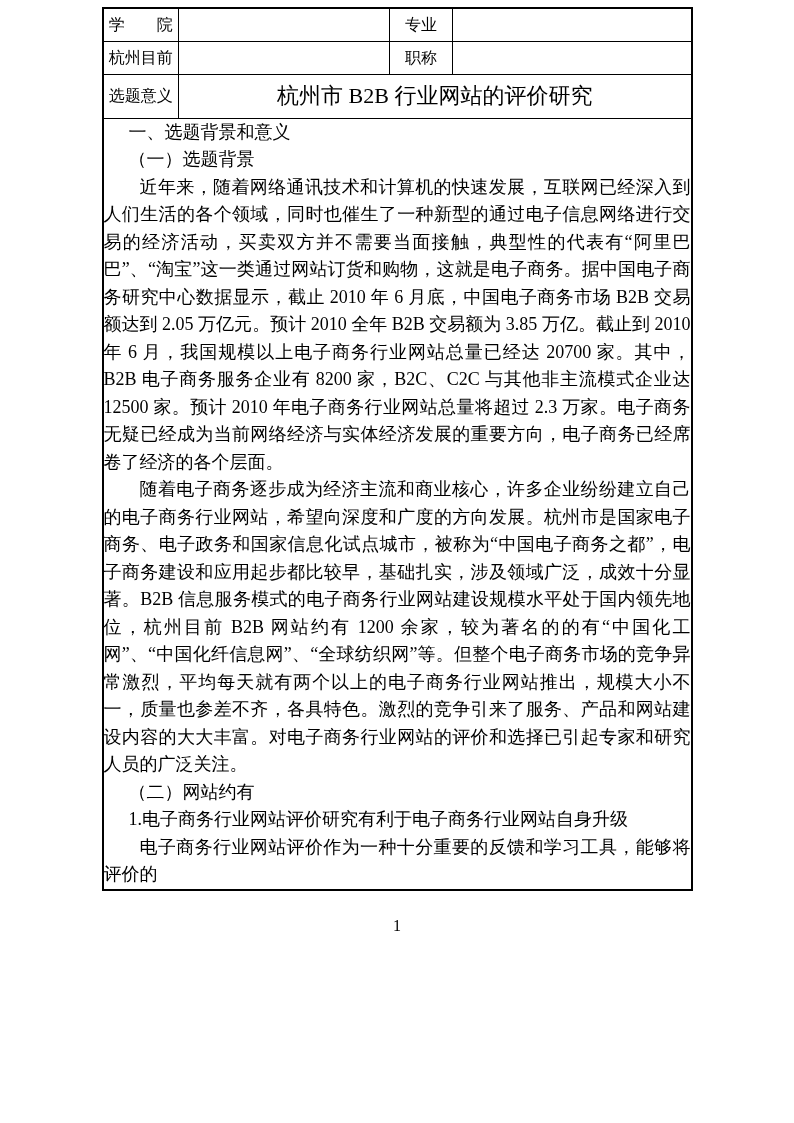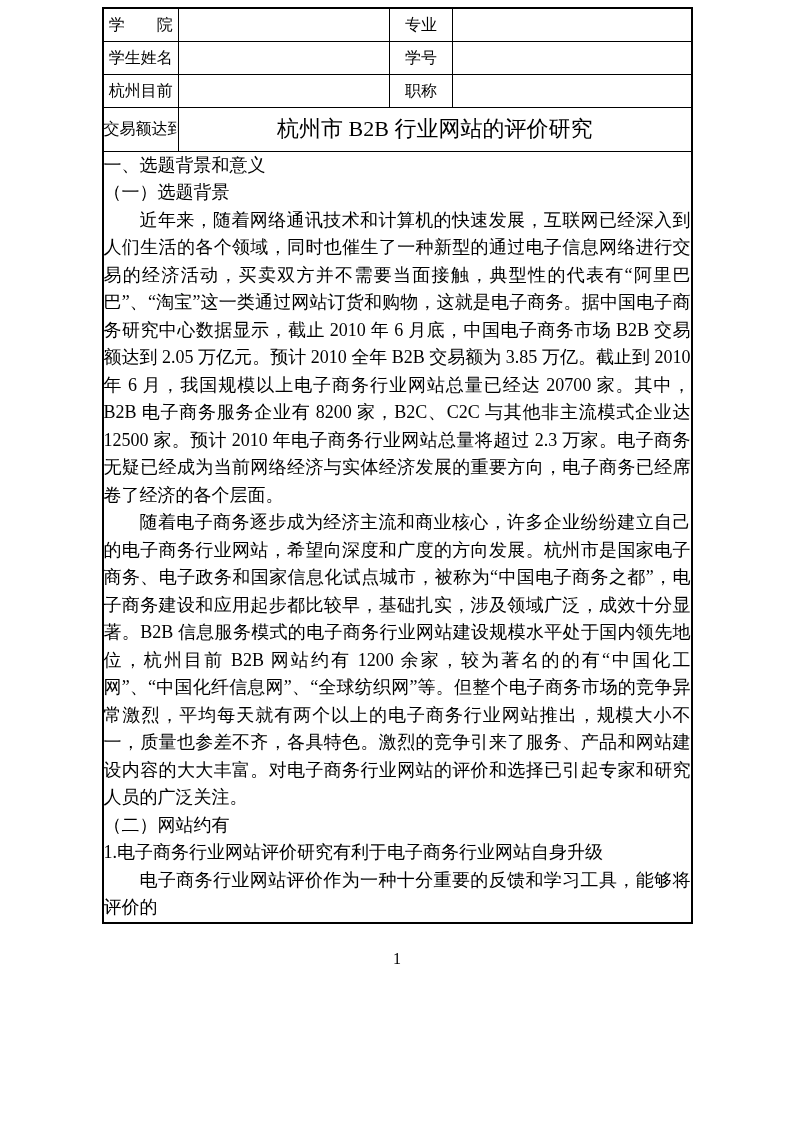--- a/index.html
+++ b/index.html
@@ -58,21 +58,21 @@
     vertical-align: top;
     padding: 4px 6px 0 6px;
   }
   td.content-cell p {
     margin: 0;
     font-size: 18px;
     line-height: 27.5px;
     text-align: justify;
   }
   p.paragraph { text-indent: 2em; }
-  p.heading, p.subheading, p.numbered { text-indent: 0; }
+  p.heading, p.subheading, p.numbered { text-indent: 0; padding-left: 25px; }
   .page-number {
     margin-top: 26px;
     text-align: center;
     font-size: 16px;
   }
 </style>
 </head>
 <body>
 
 <div class="page">
@@ -86,33 +86,27 @@
         <col class="c4">
     </colgroup>
     <tbody>
       <tr class="r-small">
         <td class="lbl">学　　院</td>
         <td class="val"></td>
         <td class="lbl">专业</td>
         <td class="val"></td>
       </tr>
       <tr class="r-small">
-        <td class="lbl">学生姓名</td>
-        <td class="val"></td>
-        <td class="lbl">学号</td>
-        <td class="val"></td>
-      </tr>
-      <tr class="r-small">
         <td class="lbl">杭州目前</td>
         <td class="val"></td>
         <td class="lbl">职称</td>
         <td class="val"></td>
       </tr>
       <tr class="r-thesis">
-        <td class="lbl">交易额达到</td>
+        <td class="lbl">选题意义</td>
         <td class="thesis-val" colspan="3">杭州市 B2B 行业网站的评价研究</td>
       </tr>
       <tr>
         <td class="content-cell" colspan="4">
           <p class="heading">一、选题背景和意义</p>
           <p class="subheading">（一）选题背景</p>
           <p class="paragraph">近年来，随着网络通讯技术和计算机的快速发展，互联网已经深入到人们生活的各个领域，同时也催生了一种新型的通过电子信息网络进行交易的经济活动，买卖双方并不需要当面接触，典型性的代表有“阿里巴巴”、“淘宝”这一类通过网站订货和购物，这就是电子商务。据中国电子商务研究中心数据显示，截止 2010 年 6 月底，中国电子商务市场 B2B 交易额达到 2.05 万亿元。预计 2010 全年 B2B 交易额为 3.85 万亿。截止到 2010 年 6 月，我国规模以上电子商务行业网站总量已经达 20700 家。其中，B2B 电子商务服务企业有 8200 家，B2C、C2C 与其他非主流模式企业达 12500 家。预计 2010 年电子商务行业网站总量将超过 2.3 万家。电子商务无疑已经成为当前网络经济与实体经济发展的重要方向，电子商务已经席卷了经济的各个层面。</p>
           <p class="paragraph">随着电子商务逐步成为经济主流和商业核心，许多企业纷纷建立自己的电子商务行业网站，希望向深度和广度的方向发展。杭州市是国家电子商务、电子政务和国家信息化试点城市，被称为“中国电子商务之都”，电子商务建设和应用起步都比较早，基础扎实，涉及领域广泛，成效十分显著。B2B 信息服务模式的电子商务行业网站建设规模水平处于国内领先地位，杭州目前 B2B 网站约有 1200 余家，较为著名的的有“中国化工网”、“中国化纤信息网”、“全球纺织网”等。但整个电子商务市场的竞争异常激烈，平均每天就有两个以上的电子商务行业网站推出，规模大小不一，质量也参差不齐，各具特色。激烈的竞争引来了服务、产品和网站建设内容的大大丰富。对电子商务行业网站的评价和选择已引起专家和研究人员的广泛关注。</p>
           <p class="subheading">（二）网站约有</p>
           <p class="numbered">1.电子商务行业网站评价研究有利于电子商务行业网站自身升级</p>

